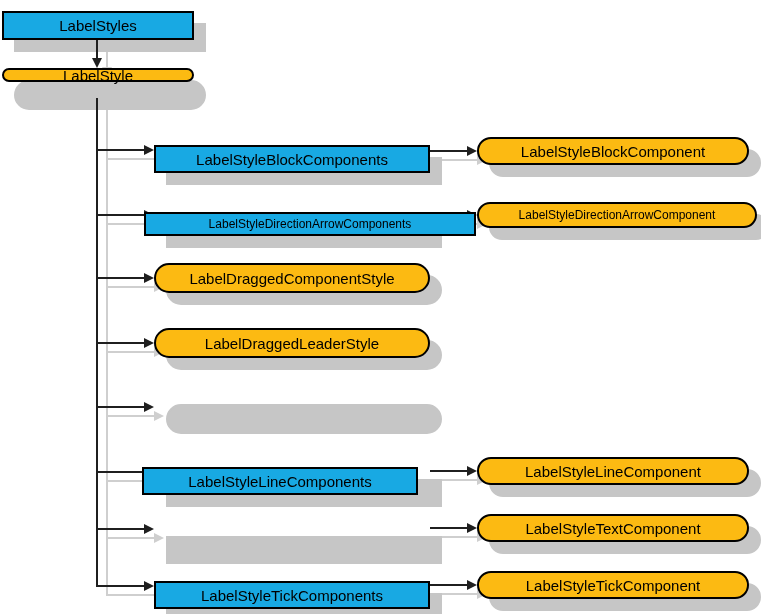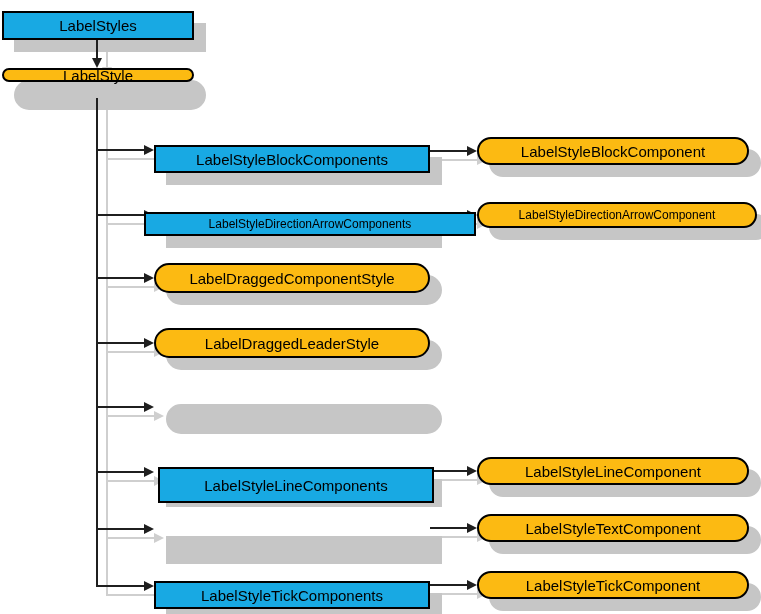--- a/index.html
+++ b/index.html
@@ -134,21 +134,21 @@
   <div class="node pill" style="left:477px;top:137px;width:272px;height:28px">LabelStyleBlockComponent</div>
 
   <div class="node rect small" style="left:144px;top:203px;width:332px;height:24px">LabelStyleDirectionArrowComponents</div>
   <div class="node pill small" style="left:477px;top:202px;width:280px;height:26px">LabelStyleDirectionArrowComponent</div>
 
   <div class="node pill" style="left:154px;top:263px;width:276px;height:30px">LabelDraggedComponentStyle</div>
 
   <div class="node pill" style="left:154px;top:328px;width:276px;height:30px">LabelDraggedLeaderStyle</div>
 
 
-  <div class="node rect" style="left:158px;top:458px;width:276px;height:36px">LabelStyleLineComponents</div>
+  <div class="node rect" style="left:142px;top:458px;width:276px;height:28px">LabelStyleLineComponents</div>
   <div class="node pill" style="left:477px;top:457px;width:272px;height:28px">LabelStyleLineComponent</div>
 
   <div class="node pill" style="left:477px;top:514px;width:272px;height:28px">LabelStyleTextComponent</div>
 
   <div class="node rect" style="left:154px;top:572px;width:276px;height:28px">LabelStyleTickComponents</div>
   <div class="node pill" style="left:477px;top:571px;width:272px;height:28px">LabelStyleTickComponent</div>
 
 </div>
 
 </body></html>

